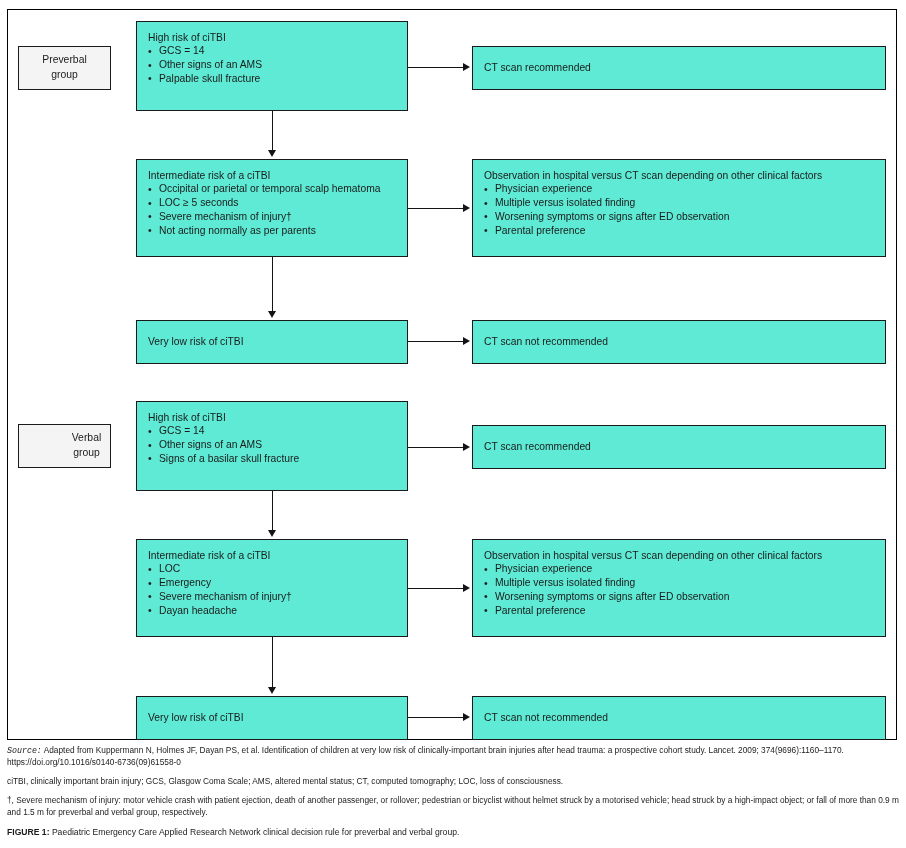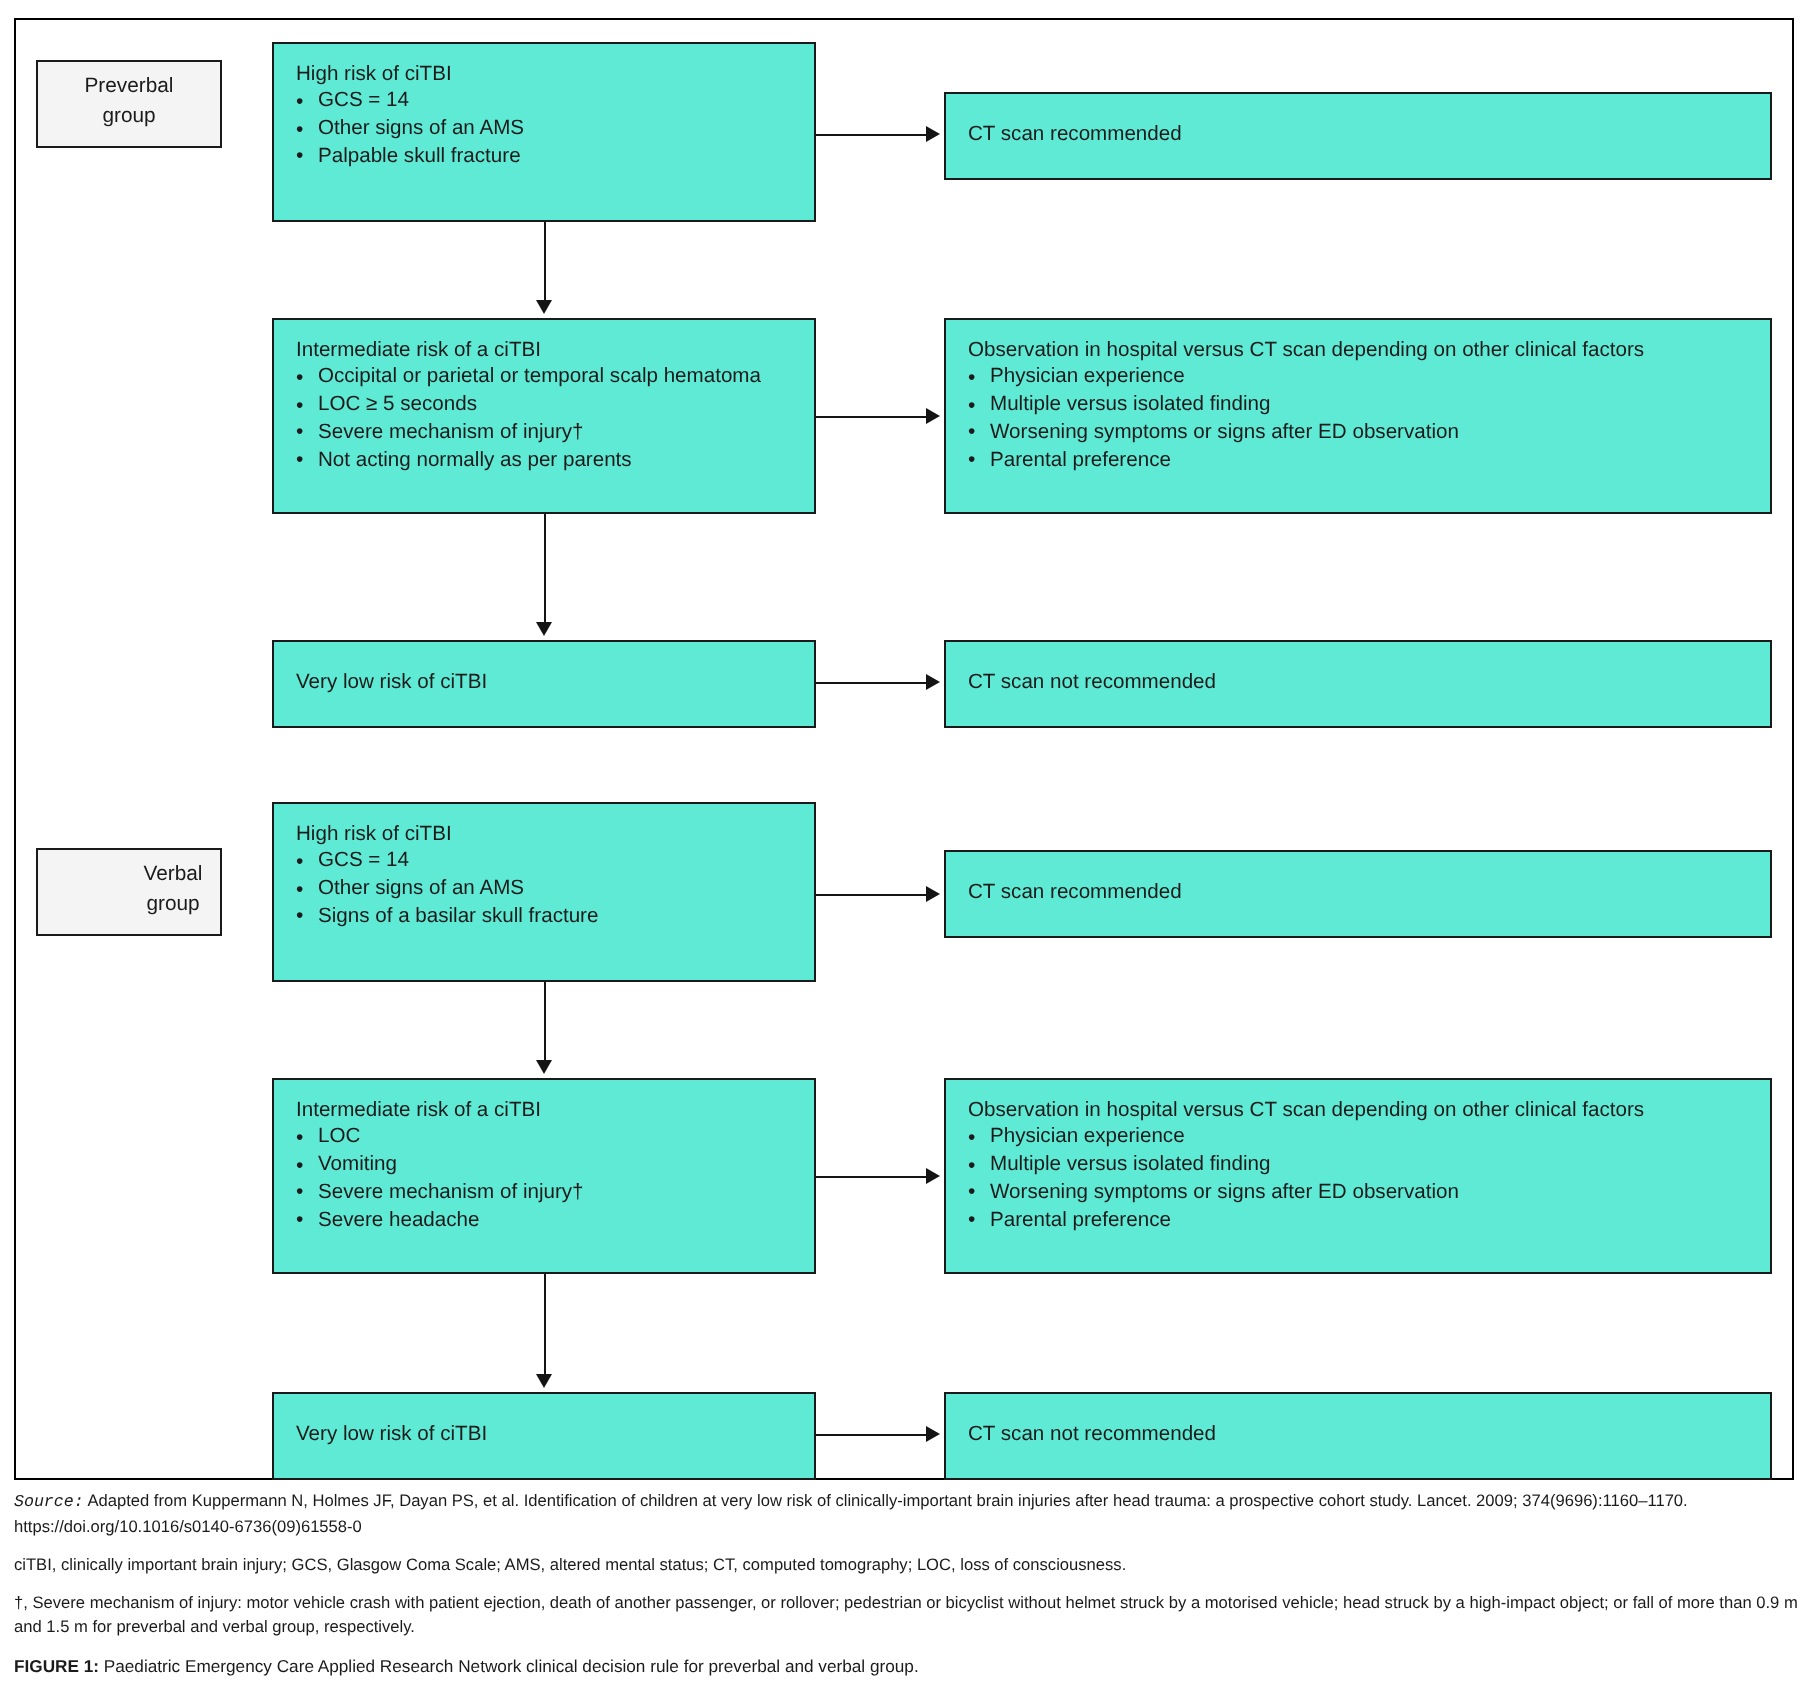--- a/index.html
+++ b/index.html
@@ -146,21 +146,21 @@
     font-size: 8.6px;
   }
 </style>
 </head>
 <body>
 
 <div id="figure-root">
 
   <div class="chart-frame">
 
-    <div class="group-box" style="left:10px; top:20px; width:93px; height:44px;">
+    <div class="group-box" style="left:10px; top:36px; width:93px; height:44px;">
       <span>Preverbal</span>
       <span>group</span>
     </div>
 
     <div class="node" style="left:128px; top:11px; width:272px; height:90px;">
       <div class="node-inner">
         <span class="node-title">High risk of ciTBI</span>
         <ul>
           <li>GCS = 14</li>
           <li>Other signs of an AMS</li>
@@ -252,23 +252,23 @@
     </div>
 
     <div class="vline" style="left:264px; top:481px; height:40px;"></div>
     <div class="arrow-down" style="left:259.6px; top:520px;"></div>
 
     <div class="node" style="left:128px; top:529px; width:272px; height:98px;">
       <div class="node-inner">
         <span class="node-title">Intermediate risk of a ciTBI</span>
         <ul>
           <li>LOC</li>
-          <li>Vomiting</li>
+          <li>Emergency</li>
           <li>Severe mechanism of injury†</li>
-          <li>Severe headache</li>
+          <li>Dayan headache</li>
         </ul>
       </div>
     </div>
 
     <div class="hline" style="left:400px; top:578px; width:56px;"></div>
     <div class="arrow-right" style="left:455px; top:573.5px;"></div>
 
     <div class="node" style="left:464px; top:529px; width:414px; height:98px;">
       <div class="node-inner">
         <span class="node-title">Observation in hospital versus CT scan depending on other clinical factors</span>

